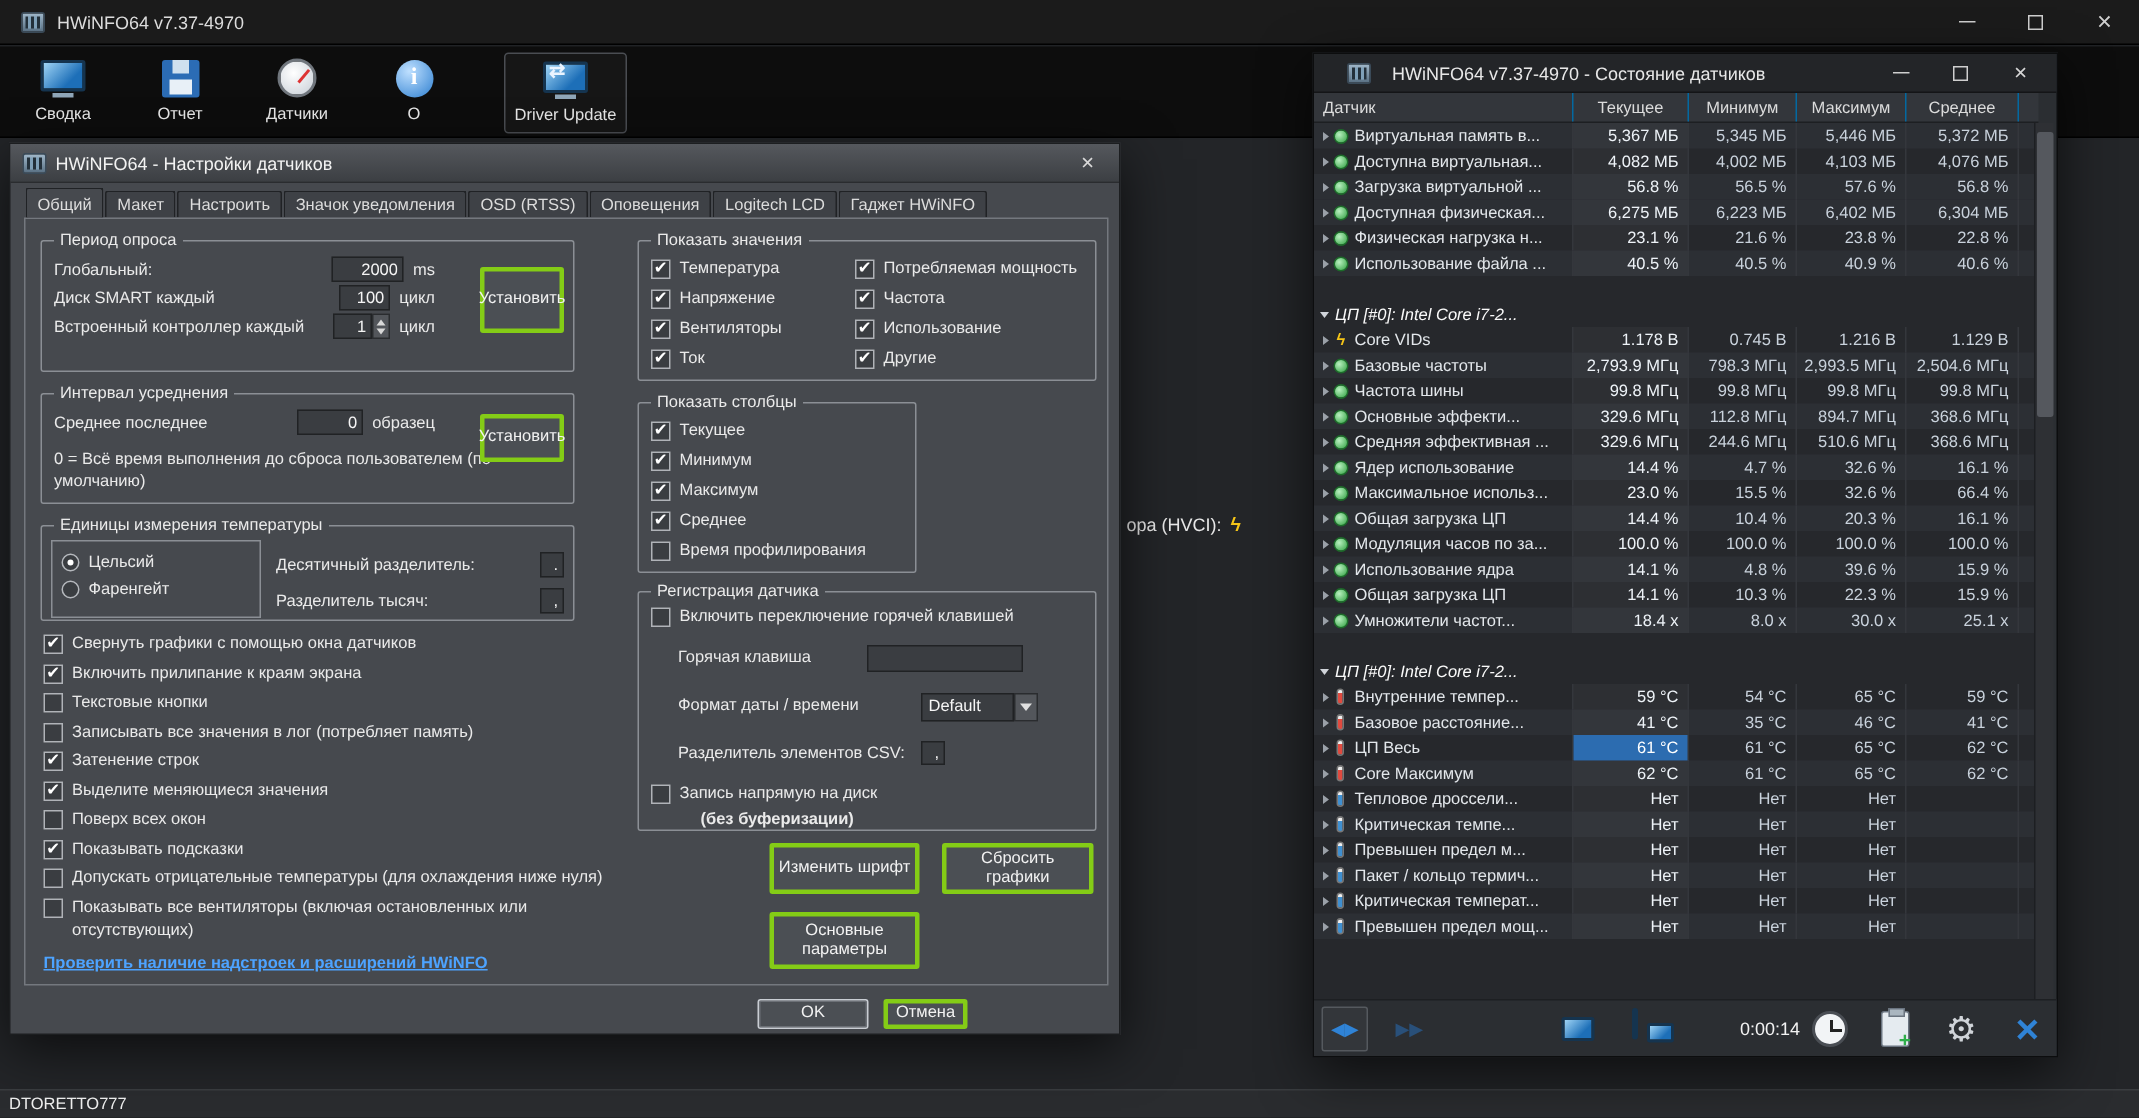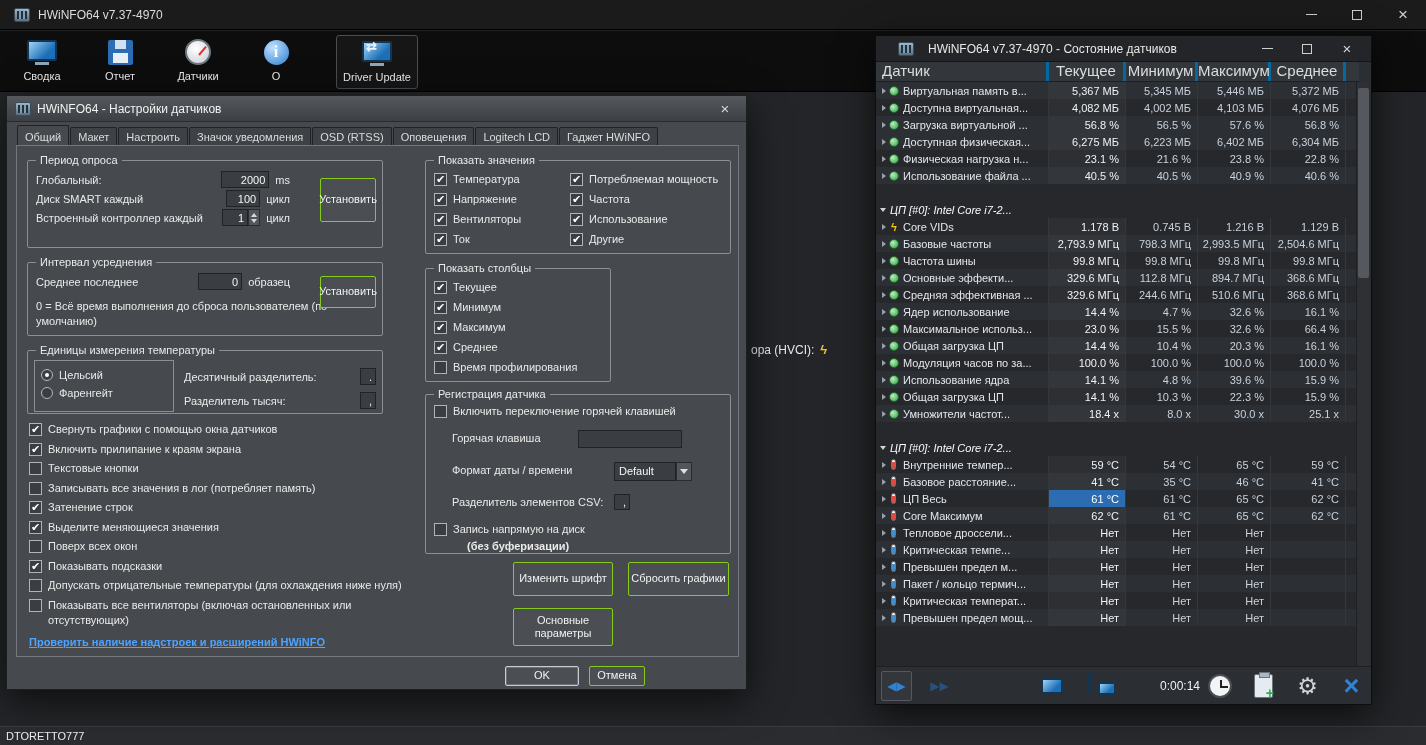--- a/index.html
+++ b/index.html
@@ -74,21 +74,21 @@
   .pfrow .plabel { flex:1; }
   .dinput { background:#3a3d41; border:1px solid #202224; color:#f5f5f5; font-size:11px; text-align:right;
     padding:1px 3px; height:17px; }
   .punit { margin-left:6px; }
   .spinwrap { display:flex; align-items:stretch; }
   .spin { width:12px; background:#53565b; border:1px solid #2a2c2f; display:flex; flex-direction:column; align-items:center; justify-content:center; }
   .spin i { border-left:3px solid transparent; border-right:3px solid transparent; display:block; }
   .spin .up { border-bottom:4px solid #d8d8d8; margin-bottom:2px; }
   .spin .dn { border-top:4px solid #d8d8d8; }
 
-  .dbtn { background:#4b4f54; border:1px solid #84cc16; color:#f2f2f2; font-size:11px; display:flex;
+  .dbtn { background:#4b4f54; border:3px solid #84cc16; color:#f2f2f2; font-size:11px; display:flex;
     align-items:center; justify-content:center; text-align:center; border-radius:2px; line-height:1.2; }
   .set-btn1 { position:absolute; right:6px; top:12px; width:56px; height:44px; padding:2px; }
   .set-btn2 { position:absolute; right:6px; top:8px;  width:56px; height:32px; padding:2px; }
 
   .avg-note { margin-top:8px; width:300px; line-height:1.35; }
 
   .radio-box { position:absolute; left:6px; top:4px; width:140px; height:52px; border:1px solid #8b8f95; padding:5px 6px; }
   .radio-row { display:flex; align-items:center; gap:6px; height:18px; }
   .radio { width:12px; height:12px; border-radius:50%; border:1px solid #b5b8bd; background:#3a3d41; position:relative; flex:0 0 auto; }
   .radio.on::after { content:''; position:absolute; left:3px; top:3px; width:4px; height:4px; border-radius:50%; background:#fff; }
@@ -125,21 +125,21 @@
   .sensors { position:absolute; left:875px; top:35px; width:497px; height:670px; background:#2b2e32;
     border:1px solid #0c0d0e; box-shadow:0 10px 34px rgba(0,0,0,.65); }
   .sens-titlebar { height:26px; background:#232528; display:flex; align-items:center; padding:0 4px 0 8px;
     border-bottom:1px solid #141517; }
   .sens-title { font-size:12px; color:#e8e8e8; margin-left:6px; }
   .sens-controls { margin-left:auto; display:flex; }
   .swbtn { width:40px; height:24px; display:flex; align-items:center; justify-content:center; color:#d5d5d5; }
 
   .sens-header { position:absolute; left:0; top:26px; height:20px; width:483px; display:flex;
     background:#33363b; border-bottom:1px solid #1d1f22; }
-  .hcell { display:flex; border-right:3px solid #0369a1; font-size:15px; color:#dcdcdc; }
+  .hcell { display:flex; align-items:center; border-right:1px solid #0369a1; font-size:11px; color:#dcdcdc; }
   .hcell span { width:100%; text-align:center; }
   .hcell.c0 span { text-align:left; padding-left:6px; }
   .c0 { width:173px; } .c1 { width:77px; } .c2 { width:72px; } .c3 { width:73px; } .c4 { width:75px; }
 
   .sens-body { position:absolute; left:0; top:46px; width:483px; height:586px; background:#26282c; overflow:hidden; }
   .srow { display:flex; height:17px; align-items:center; font-size:11px; }
   .srow.alt { background:#2c2f34; }
   .srow.ghead { background:#26282c; }
   .cell { height:100%; display:flex; align-items:center; border-right:1px solid #34373c; }
   .cell.lab { width:173px; padding-left:4px; color:#e3e7eb; overflow:hidden; white-space:nowrap; }

